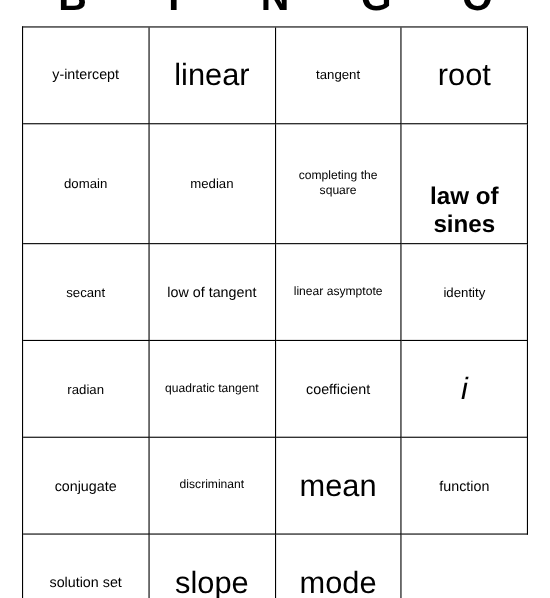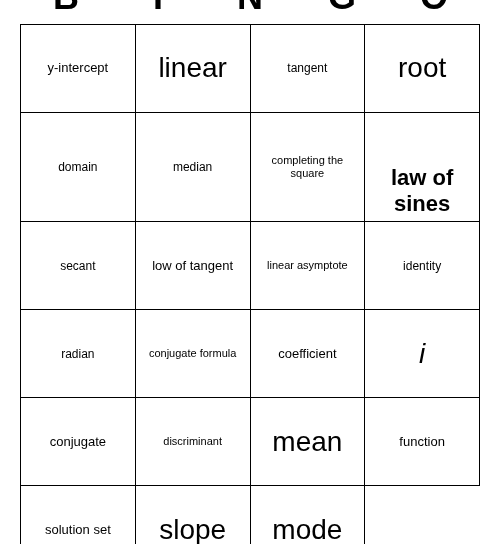--- a/index.html
+++ b/index.html
@@ -101,21 +101,21 @@
       <div class="cell">
         <span class="cell-text size-xs">linear asymptote</span>
       </div>
       <div class="cell">
         <span class="cell-text size-md">identity</span>
       </div>
       <div class="cell">
         <span class="cell-text size-md">radian</span>
       </div>
       <div class="cell">
-        <span class="cell-text size-xs">conjugate formula</span>
+        <span class="cell-text size-xs">quadratic tangent</span>
       </div>
       <div class="cell">
         <span class="cell-text size-sm">coefficient</span>
       </div>
       <div class="cell">
         <span class="cell-text size-xl" style="font-style: italic;">i</span>
       </div>
       <div class="cell">
         <span class="cell-text size-sm">conjugate</span>
       </div>

